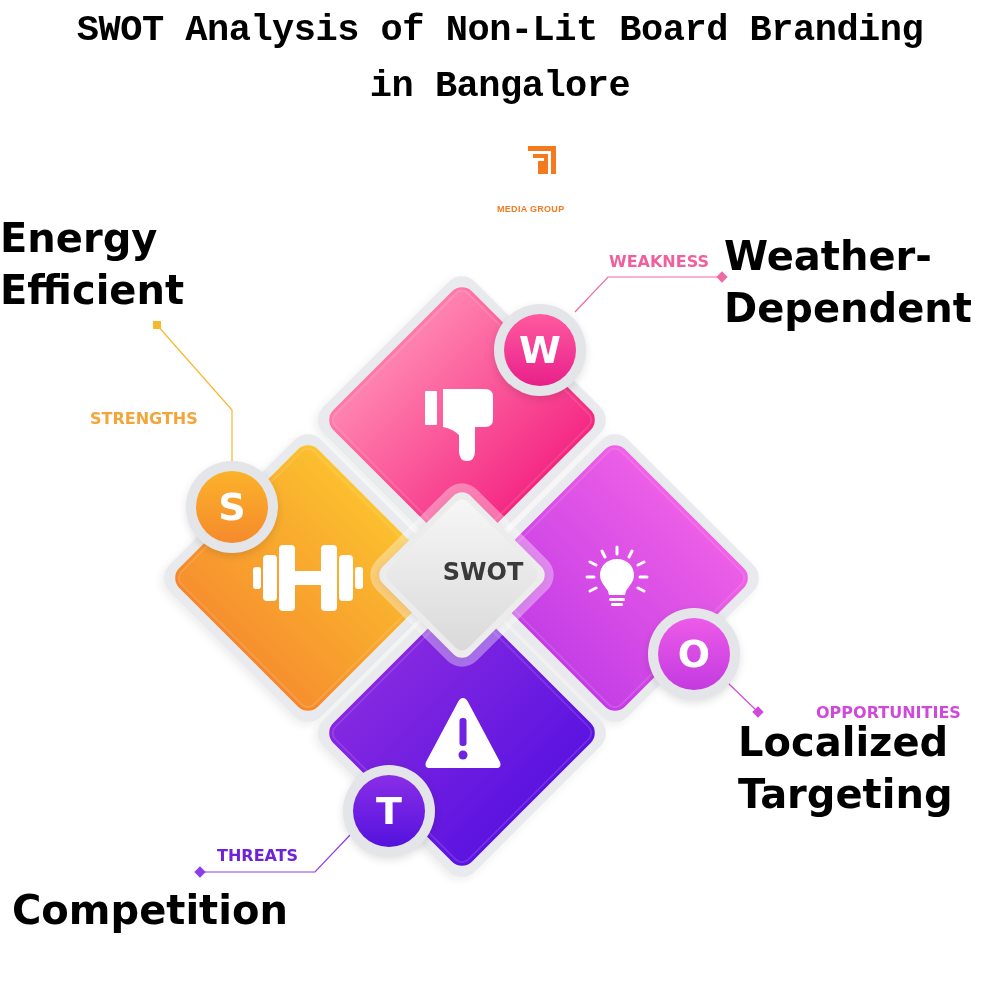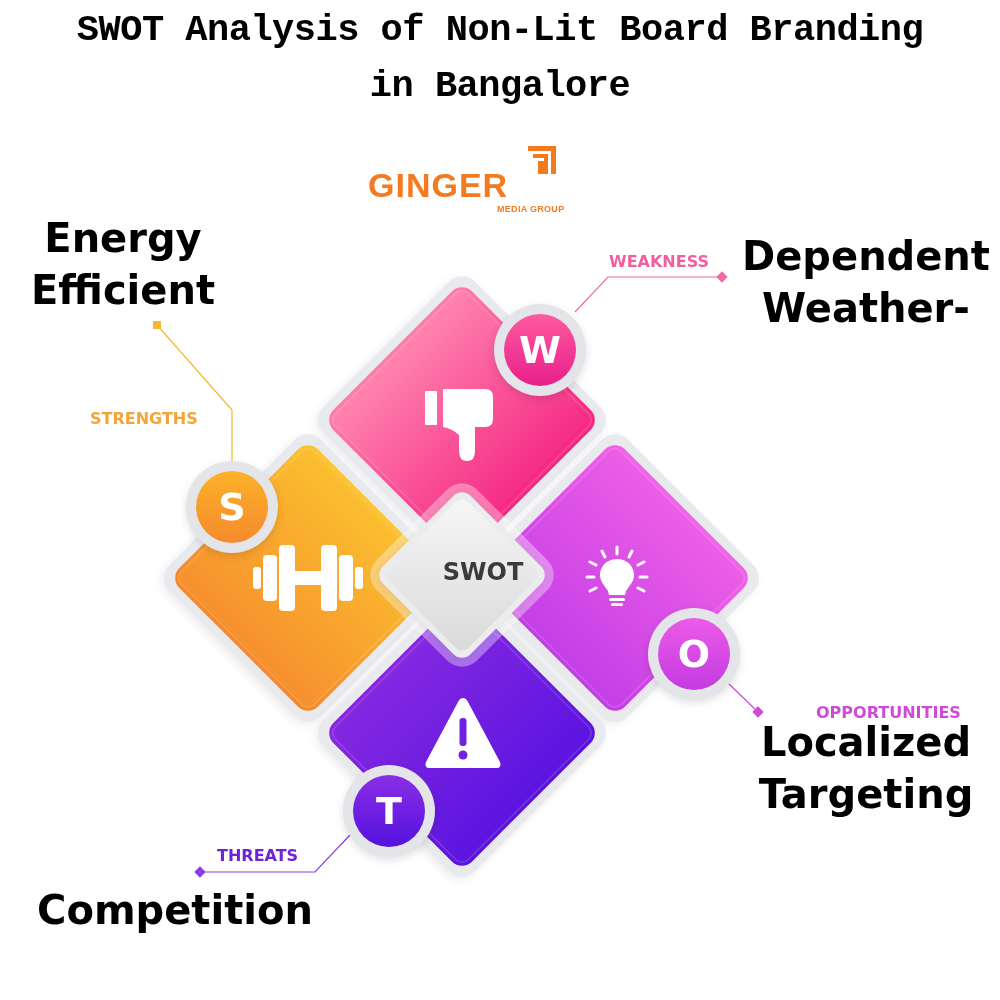--- a/index.html
+++ b/index.html
@@ -18,21 +18,21 @@
     font-weight: bold; font-size: 34px; color: #f47a20; letter-spacing: 1px;
   }
   .logo-sub {
     position: absolute; left: 84px; top: 58px; font-family: "Liberation Sans", sans-serif;
     font-weight: bold; font-size: 9px; color: #f47a20; letter-spacing: 0.3px; padding-left: 45px;
   }
   .logo-mark { position: absolute; left: 160px; top: 0px; width: 28px; height: 28px; }
 
   .big-label {
     position: absolute; font-family: "DejaVu Sans", sans-serif; font-weight: bold;
-    font-size: 40px; line-height: 52px; color: #000; text-align: center; padding-left: 8px;
+    font-size: 40px; line-height: 52px; color: #000; text-align: left;
   }
   .small-label {
     position: absolute; font-family: "DejaVu Sans", sans-serif; font-weight: bold;
     font-size: 16px; line-height: 20px;
   }
   .diagram { position: absolute; left: 0; top: 0; width: 1000px; height: 1000px; }
   .tile {
     position: absolute; width: 214px; height: 214px; border-radius: 18px;
     transform: rotate(45deg); background: #e9eaee;
     box-shadow: 0 4px 10px rgba(0,0,0,0.08);
@@ -77,21 +77,20 @@
 </div>
 
 <div class="logo">
   <svg class="logo-mark" viewBox="0 0 28 28">
     <rect x="0" y="0" width="28" height="5" fill="#f47a20"></rect>
     <rect x="23" y="0" width="5" height="28" fill="#f47a20"></rect>
     <rect x="5" y="8" width="15" height="4" fill="#f47a20"></rect>
     <rect x="16" y="8" width="4" height="20" fill="#f47a20"></rect>
     <rect x="10" y="15" width="6" height="13" fill="#f47a20"></rect>
   </svg>
-  <div class="logo-word">GINGER</div>
   <div class="logo-sub">MEDIA GROUP</div>
 </div>
 
 <svg class="lines" width="1000" height="1000">
 
   <rect x="153" y="321" width="8" height="8" fill="#f5b82e"></rect>
   <polyline points="157,325 232,410 232,472" fill="none" stroke="#f5b82e" stroke-width="1.2"></polyline>
 
   <rect x="718" y="273" width="8" height="8" fill="#f06aa5" transform="rotate(45 722 277)"></rect>
   <polyline points="722,277 608,277 575,312" fill="none" stroke="#f06aa5" stroke-width="1.2"></polyline>
@@ -185,22 +184,22 @@
 <div class="small-label" style="left:90px; top:409px; color:#f3a53a;">STRENGTHS</div>
 <div class="small-label" style="left:609px; top:252px; color:#f0609e;">WEAKNESS</div>
 <div class="small-label" style="left:770px; top:703px; color:#cf4ad8;margin-left:46px;">OPPORTUNITIES</div>
 <div class="small-label" style="left:217px; top:846px; color:#6f22d8;">THREATS</div>
 
 <div class="big-label" style="left:0px; top:212px; width:230px;">
   <div>Energy</div>
   <div>Efficient</div>
 </div>
 <div class="big-label" style="left:724px; top:230px; width:268px;">
+  <div>Weather-</div>
   <div>Dependent</div>
-  <div>Weather-</div>
 </div>
 <div class="big-label" style="left:738px; top:716px; width:240px;">
   <div>Localized</div>
   <div>Targeting</div>
 </div>
 <div class="big-label" style="left:12px; top:884px; width:310px;">
   <div>Competition</div>
 </div>
 
 </body></html>

